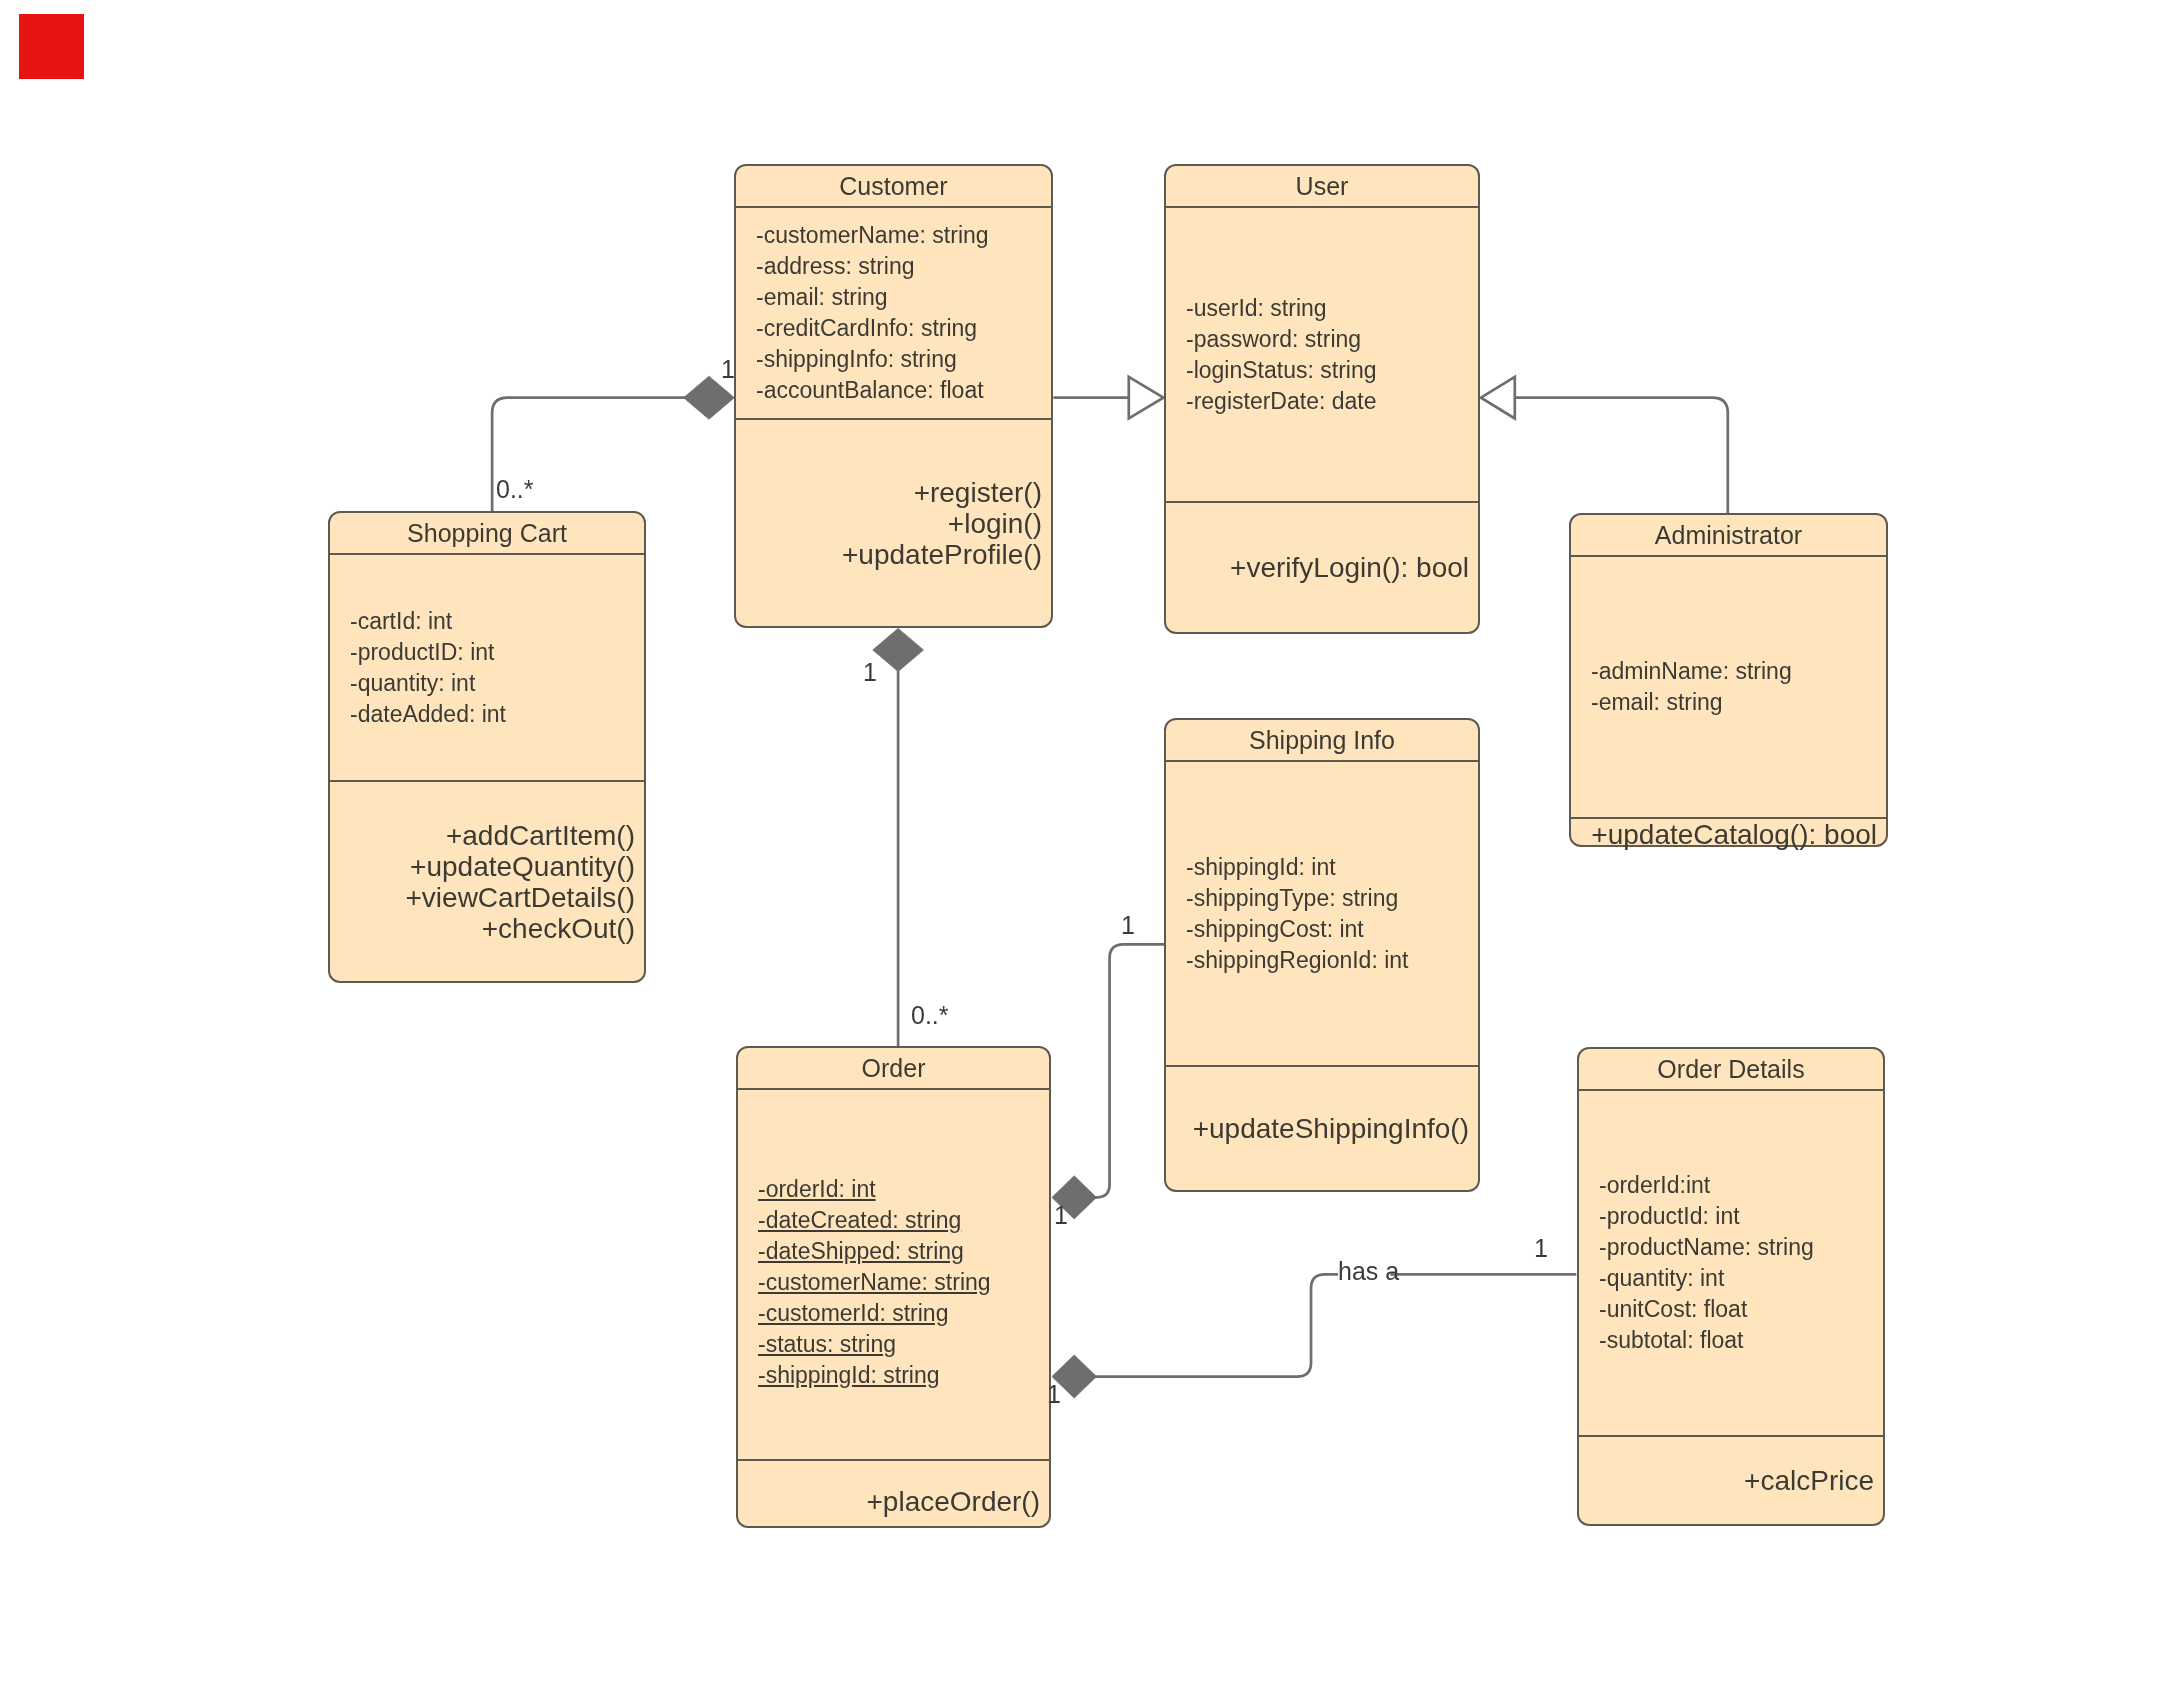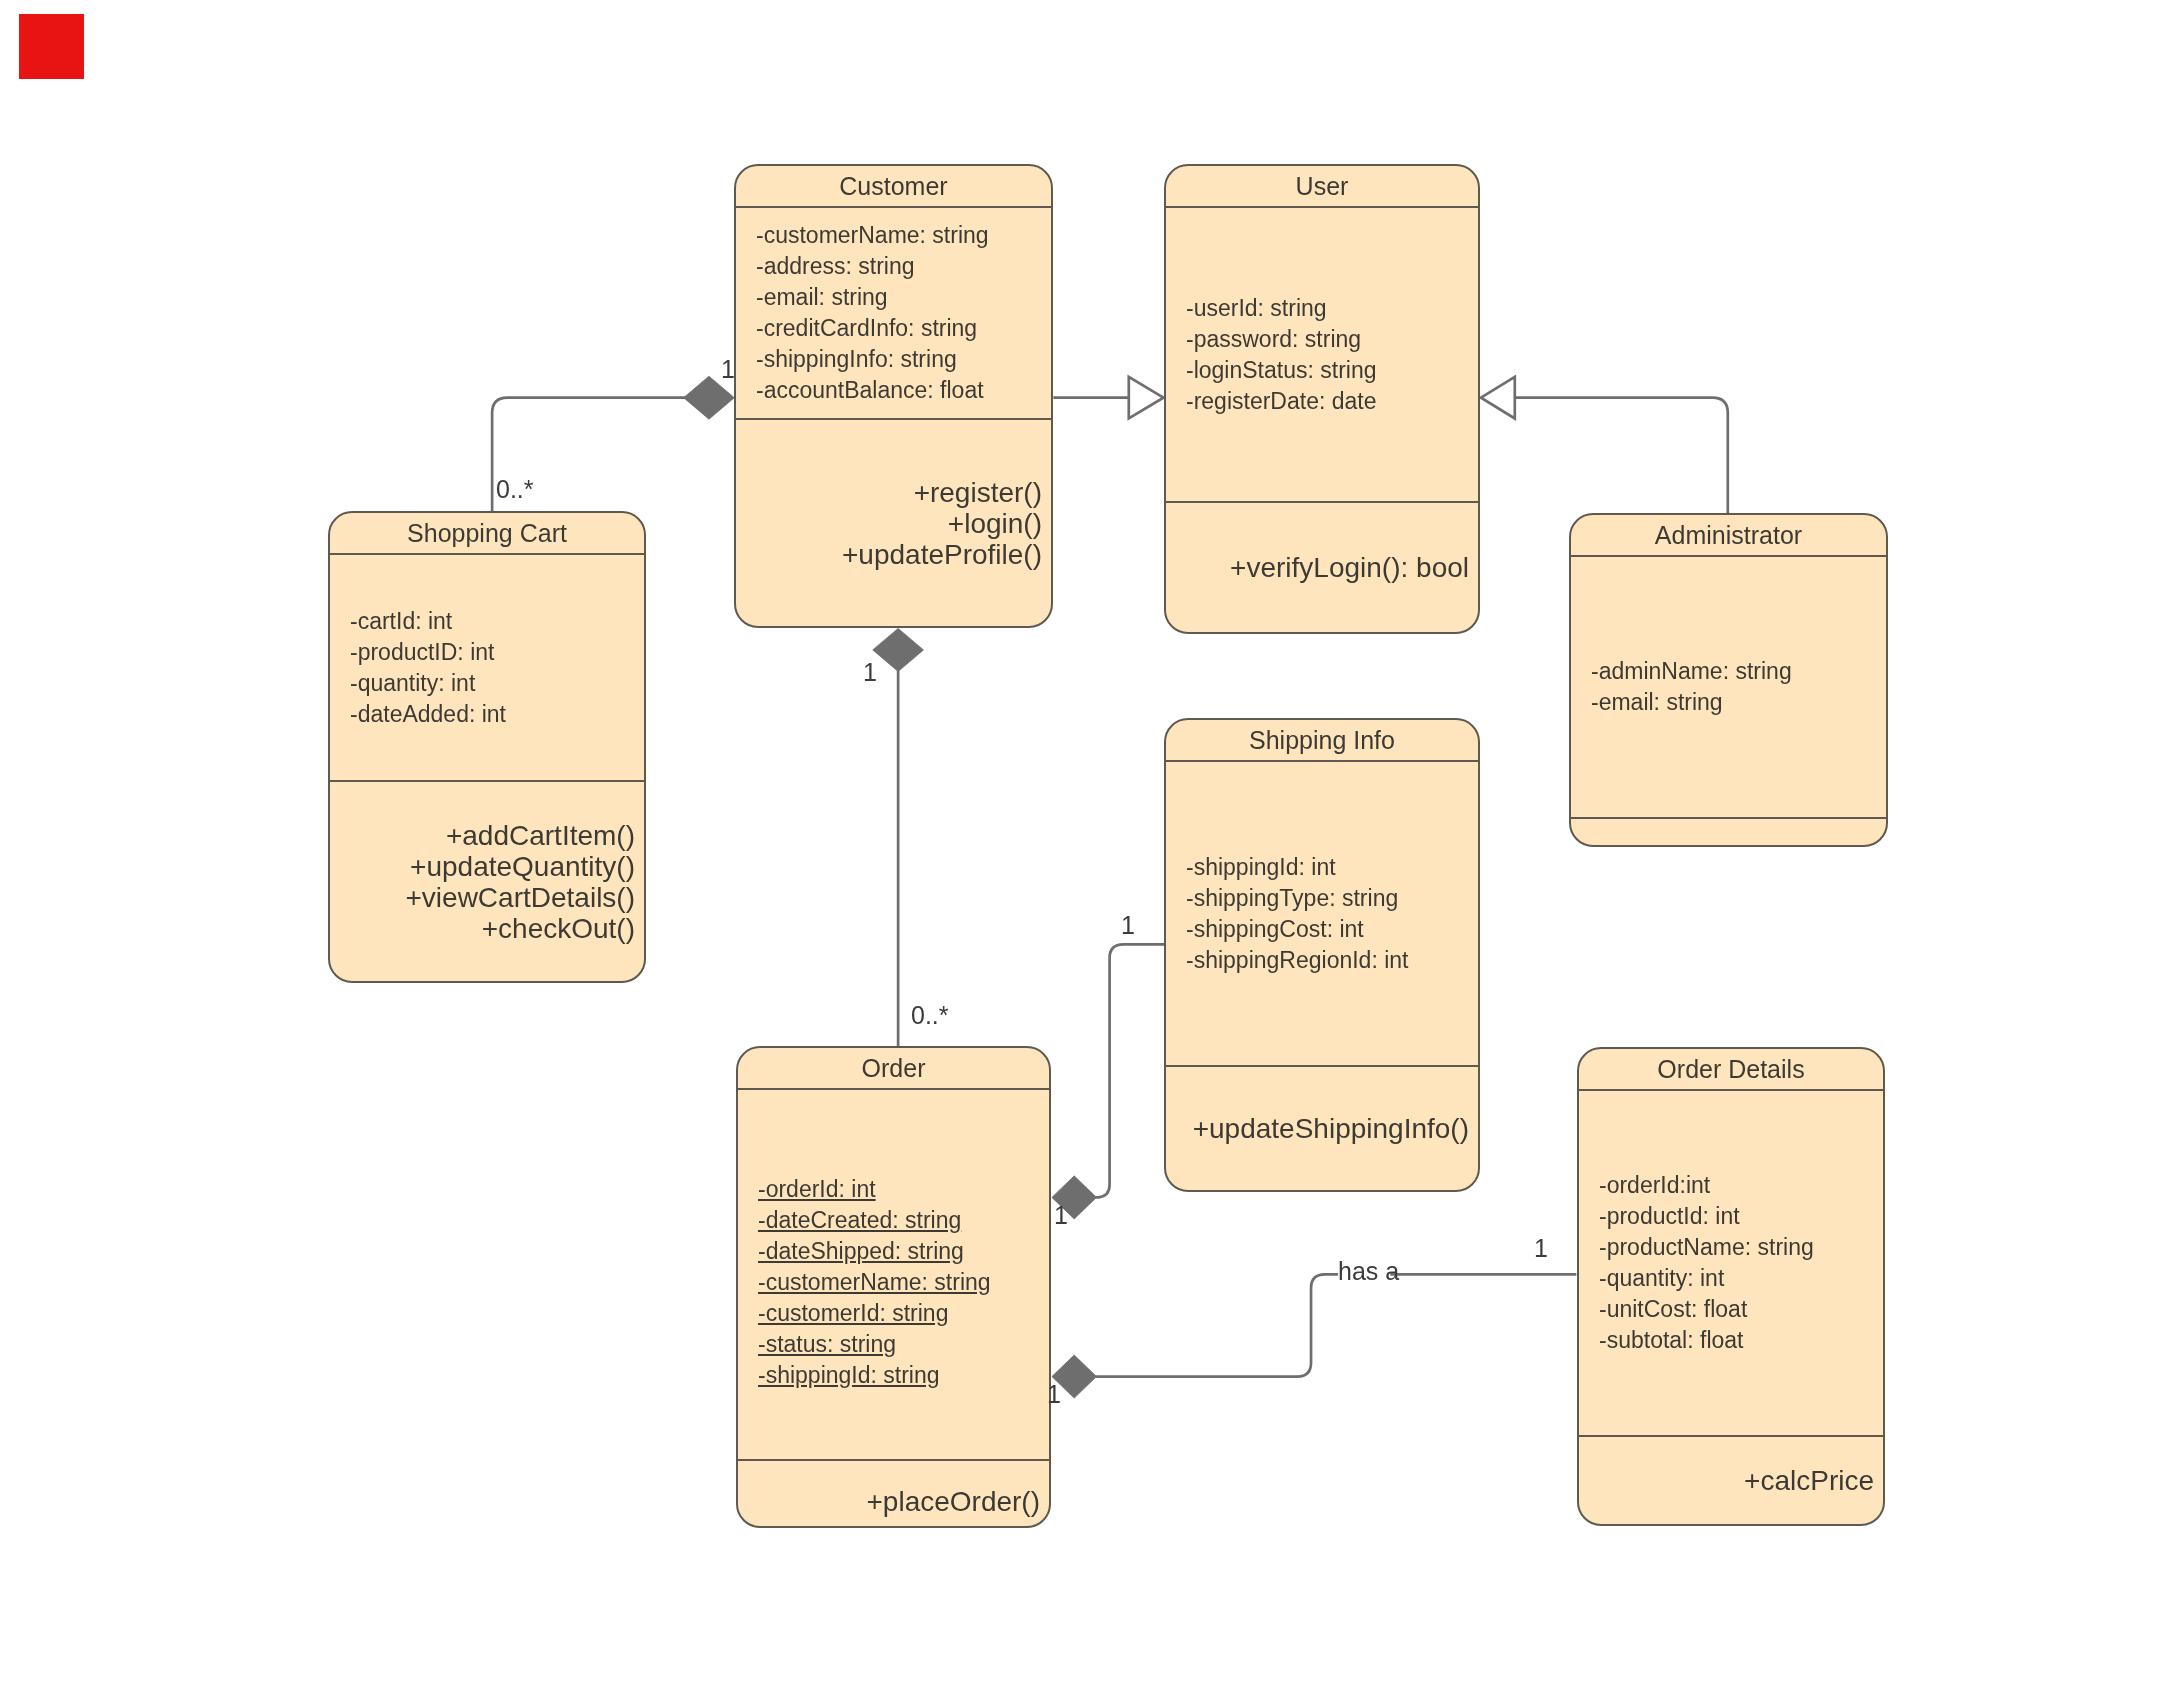--- a/index.html
+++ b/index.html
@@ -20,21 +20,21 @@
     overflow:hidden;
   }
   .marker{
     position:absolute;left:19px;top:14px;width:65px;height:65px;
     background:var(--marker);
   }
   .uml-class{
     position:absolute;
     background:var(--fill);
     border:2.3px solid var(--border);
-    border-radius:24px;
+    border-radius:12px;
     display:flex;flex-direction:column;
     box-sizing:border-box;
   }
   .uml-title{
     flex:none;height:40px;
     border-bottom:2.3px solid var(--border);
     display:flex;align-items:center;justify-content:center;
     font-size:25px;
   }
   .uml-attrs{
@@ -131,20 +131,21 @@
     <div class="uml-methods">+addCartItem()
 +updateQuantity()
 +viewCartDetails()
 +checkOut()</div>
   </div>
 
   <div class="uml-class" style="left:1569px;top:513px;width:319px;height:334px;">
     <div class="uml-title">Administrator</div>
     <div class="uml-attrs" style="height:262px;">-adminName: string
 -email: string</div>
+    <div class="uml-methods">+updateCatalog(): bool</div>
   </div>
 
   <div class="uml-class" style="left:1164px;top:718px;width:316px;height:474px;">
     <div class="uml-title">Shipping Info</div>
     <div class="uml-attrs" style="height:305px;">-shippingId: int
 -shippingType: string
 -shippingCost: int
 -shippingRegionId: int</div>
     <div class="uml-methods">+updateShippingInfo()</div>
   </div>

